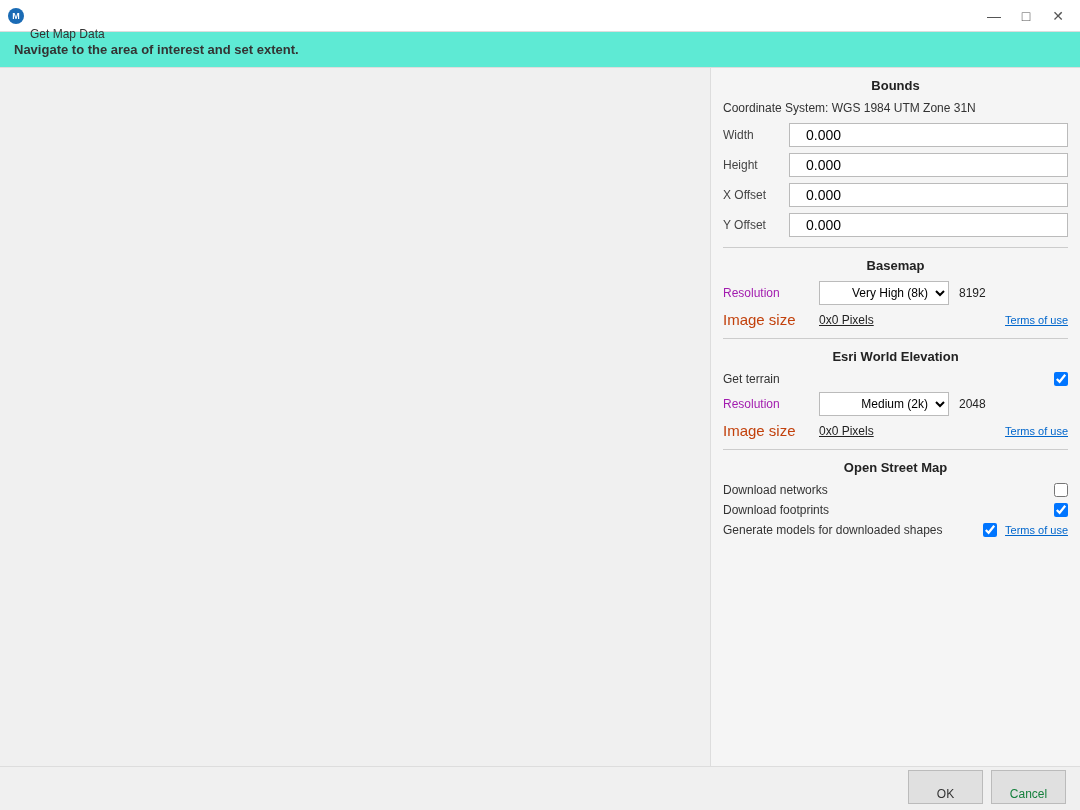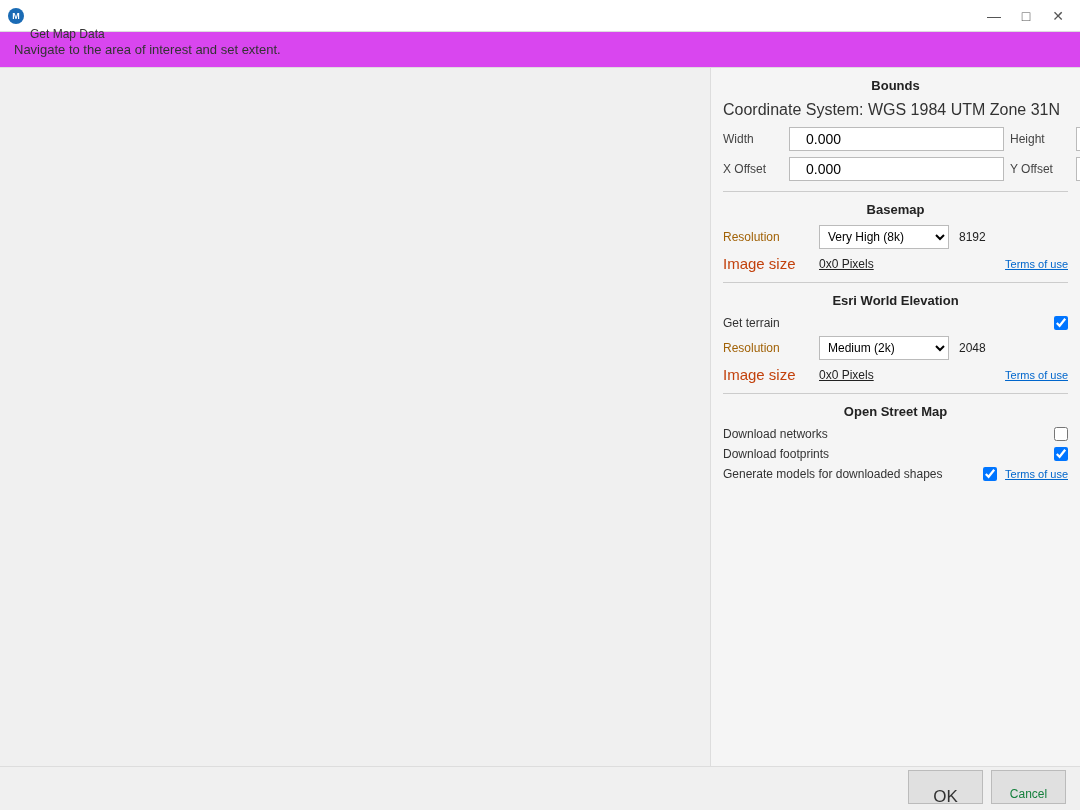--- a/index.html
+++ b/index.html
@@ -12,75 +12,75 @@
       border-bottom: 1px solid #ddd;
     }
     .title-bar-left { display: flex; align-items: center; gap: 6px; }
     .title-bar-icon { width: 16px; height: 16px; background: #1a6bb5; border-radius: 50%; display: flex; align-items: center; justify-content: center; color: white; font-size: 9px; font-weight: bold; }
     .title-bar-title { font-size: 12px; color: #333; margin-top: 36px; }
     .title-bar-controls { display: flex; gap: 4px; }
     .title-bar-btn { width: 28px; height: 28px; border: none; background: transparent; cursor: pointer; display: flex; align-items: center; justify-content: center; font-size: 14px; color: #555; }
     
     
     .subtitle-bar {
-      background: #d946ef; padding: 10px 14px; border-bottom: 1px solid #ddd;
-      font-size: 13px; color: #333;
+      background: #5eead4; padding: 10px 14px; border-bottom: 1px solid #ddd;
+      font-size: 13px; color: #333; font-weight: bold;
     }
     
     
     .main-layout { display: flex; height: calc(810px - 32px - 40px - 40px); }
     
     
     .map-container { position: relative; flex: 1; overflow: hidden; }
     
     
     .right-panel {
       width: 370px; background: #f5f5f5; border-left: 1px solid #ddd;
       overflow-y: auto; padding: 10px 12px;
     }
     
     .section-title { font-size: 13px; font-weight: 600; color: #222; margin-bottom: 8px; text-align: center; }
     .section-divider { border: none; border-top: 1px solid #ccc; margin: 10px 0; }
     
-    .coord-system-row { font-size: 16px; color: #333; margin-bottom: 8px; }
-    
-    .bounds-grid { display: grid; grid-template-columns: 1fr 1fr; gap: 6px; margin-bottom: 6px; }
+    .coord-system-row { font-size: 12px; color: #333; margin-bottom: 8px; }
+    
+    .bounds-grid { display: grid; grid-template-columns: 1fr; gap: 6px; margin-bottom: 6px; }
     .bounds-field { display: flex; align-items: center; gap: 6px; }
     .bounds-label { font-size: 12px; color: #444; width: 60px; }
     .bounds-input {
       border: 1px solid #bbb; background: #fff; height: 24px; padding: 0 16px;
       font-size: 14px; flex: 1;
     }
     
     .resolution-row { display: flex; align-items: center; gap: 6px; margin-bottom: 6px; }
-    .res-label { font-size: 12px; color: #a16207; width: 90px; }
+    .res-label { font-size: 12px; color: #a21caf; width: 90px; }
     .res-select {
       border: 1px solid #bbb; background: #fff; height: 24px; padding: 0 4px;
-      font-size: 12px; min-width: 130px;
+      font-size: 12px; min-width: 130px; text-align: right;
     }
     .res-value { font-size: 12px; color: #222; margin-left: 4px; }
     
     .imgsize-row { display: flex; align-items: center; gap: 6px; margin-bottom: 6px; }
     .imgsize-label { font-size: 15px; color: #c2410c; width: 90px; }
     .imgsize-value { font-size: 12px; color: #222; flex: 1; text-decoration: underline; }
     .terms-link { font-size: 11px; color: #0066cc; text-decoration: underline; cursor: pointer; margin-left: auto; }
     
     .checkbox-row { display: flex; align-items: center; gap: 8px; margin-bottom: 6px; }
     .checkbox-label { font-size: 12px; color: #333; flex: 1; }
     .checkbox-input { width: 14px; height: 14px; cursor: pointer; }
     
     
     .bottom-bar {
       height: 40px; background: #f0f0f0; border-top: 1px solid #ddd;
       display: flex; align-items: center; justify-content: flex-end;
       padding: 0 14px; gap: 8px;
     }
     .btn-ok {
       min-width: 75px; height: 26px; background: #e0e0e0; border: 1px solid #bbb;
-      font-size: 17px; cursor: pointer; color: #333; padding: 16px 12px;
+      font-size: 12px; cursor: pointer; color: #333; padding: 16px 12px;
     }
     .btn-cancel {
       min-width: 75px; height: 26px; background: #e0e0e0; border: 1px solid #bbb;
       font-size: 12px; cursor: pointer; color: #15803d; padding: 16px 12px;
     }
 
     
     .sat-map {
       width: 100%;
       height: 100%;

